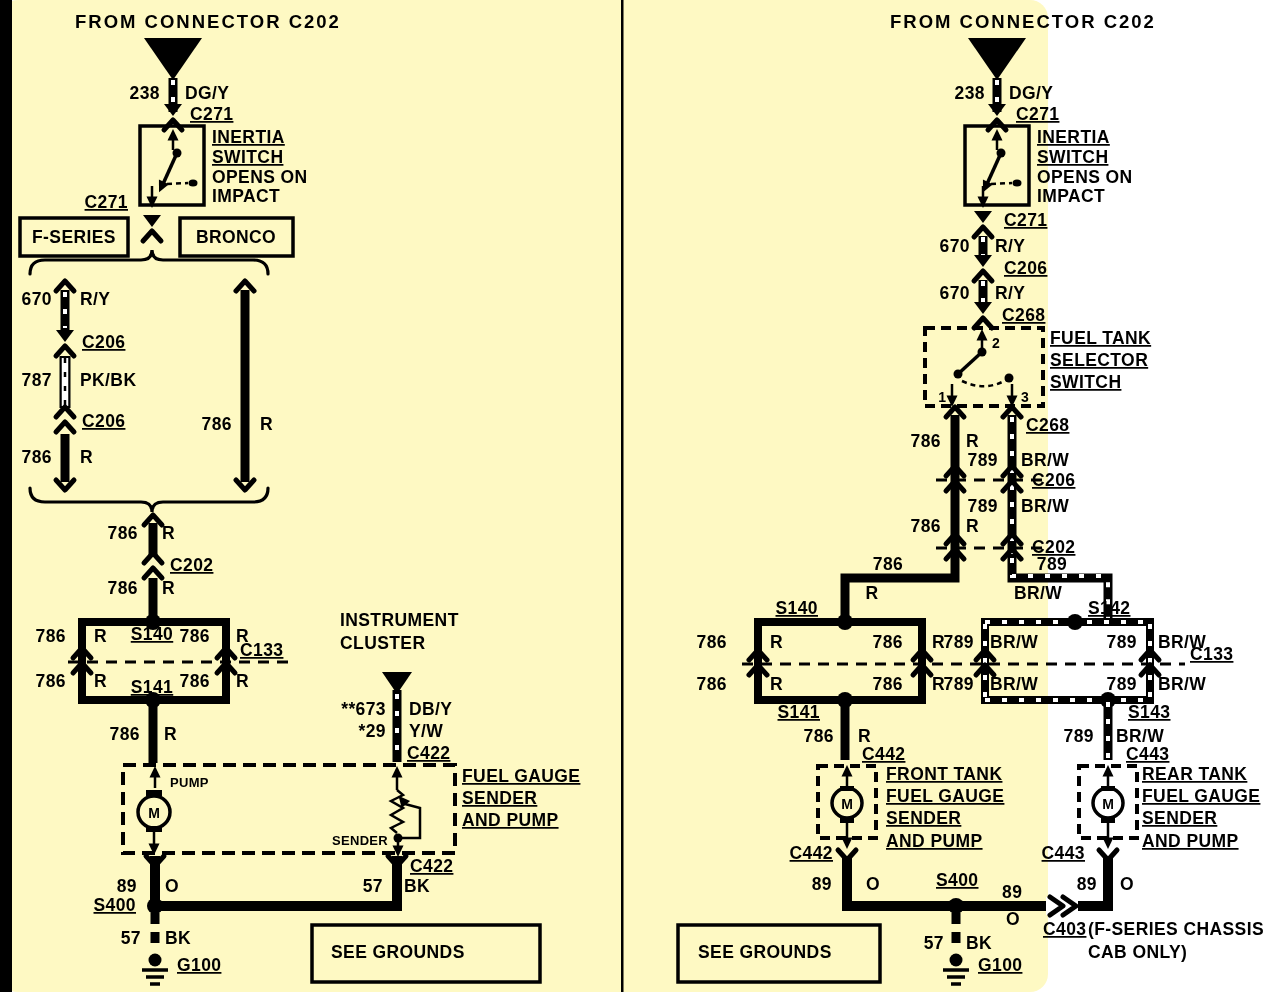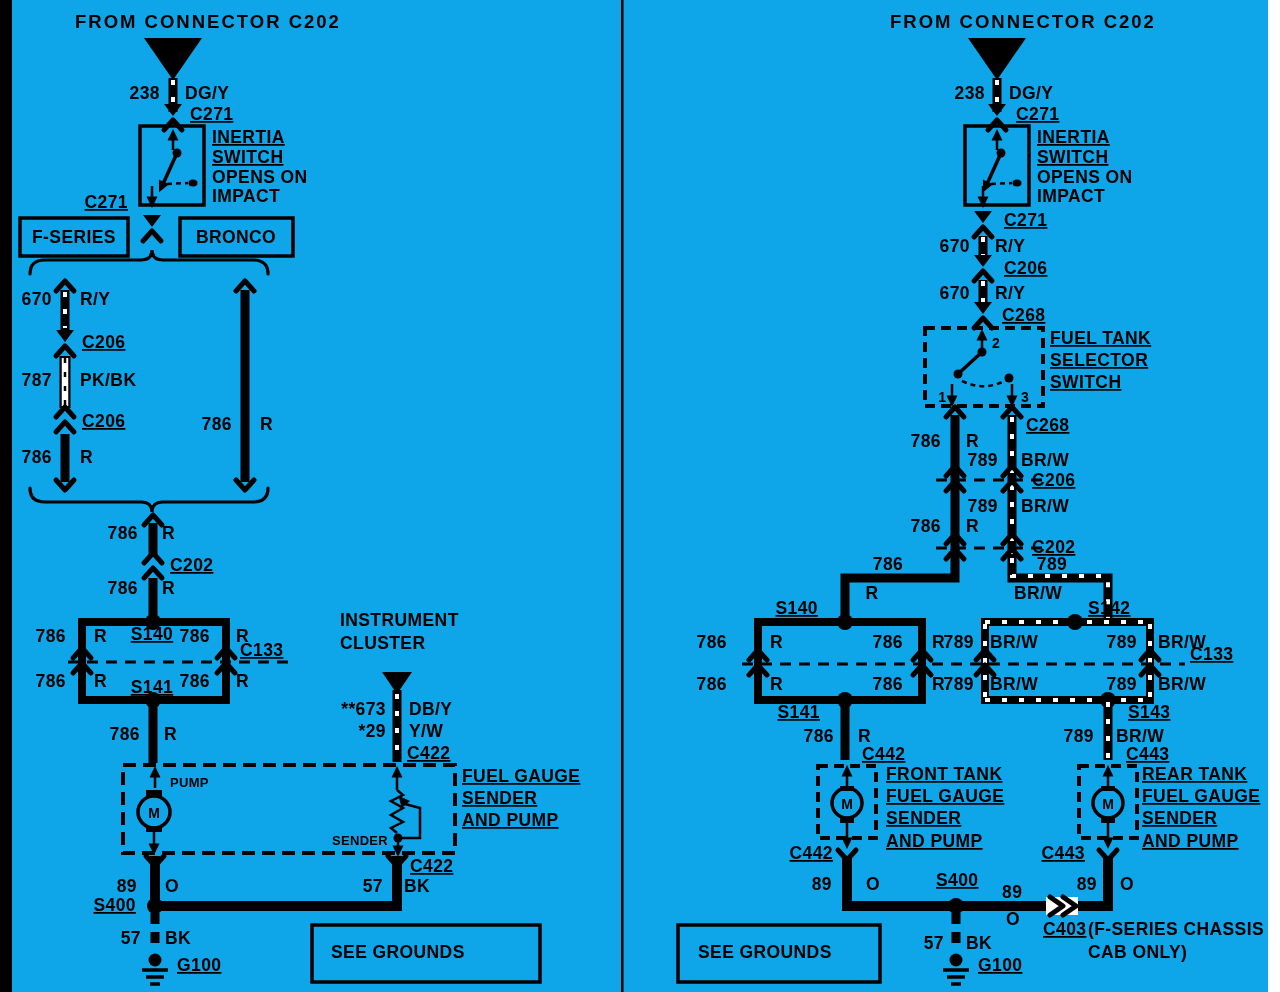--- a/index.html
+++ b/index.html
@@ -1,16 +1,16 @@
 <!DOCTYPE html>
 <html><head>
 <meta charset="utf-8">
 <style>
   html,body{margin:0;padding:0;background:#fff;}
-  .stage{width:1268px;height:992px;position:relative;background:#0ea5e9;}
+  .stage{width:1048px;height:992px;position:relative;background:#fef9c3;border-radius:18px;}
   svg{display:block;}
   text{font-family:"Liberation Sans","DejaVu Sans",sans-serif;font-weight:700;fill:#000;}
   .hdr{font-size:18.5px;letter-spacing:2px;}
   .lbl{font-size:17.5px;letter-spacing:.4px;}
   .sm{font-size:13px;letter-spacing:.3px;}
   .md{font-size:14px;}
   .u{text-decoration:underline;text-decoration-thickness:2px;text-underline-offset:3px;}
   .w{stroke:#000;stroke-width:9;fill:none;}
   .w8{stroke:#000;stroke-width:8;fill:none;}
   .w10{stroke:#000;stroke-width:10;fill:none;}

